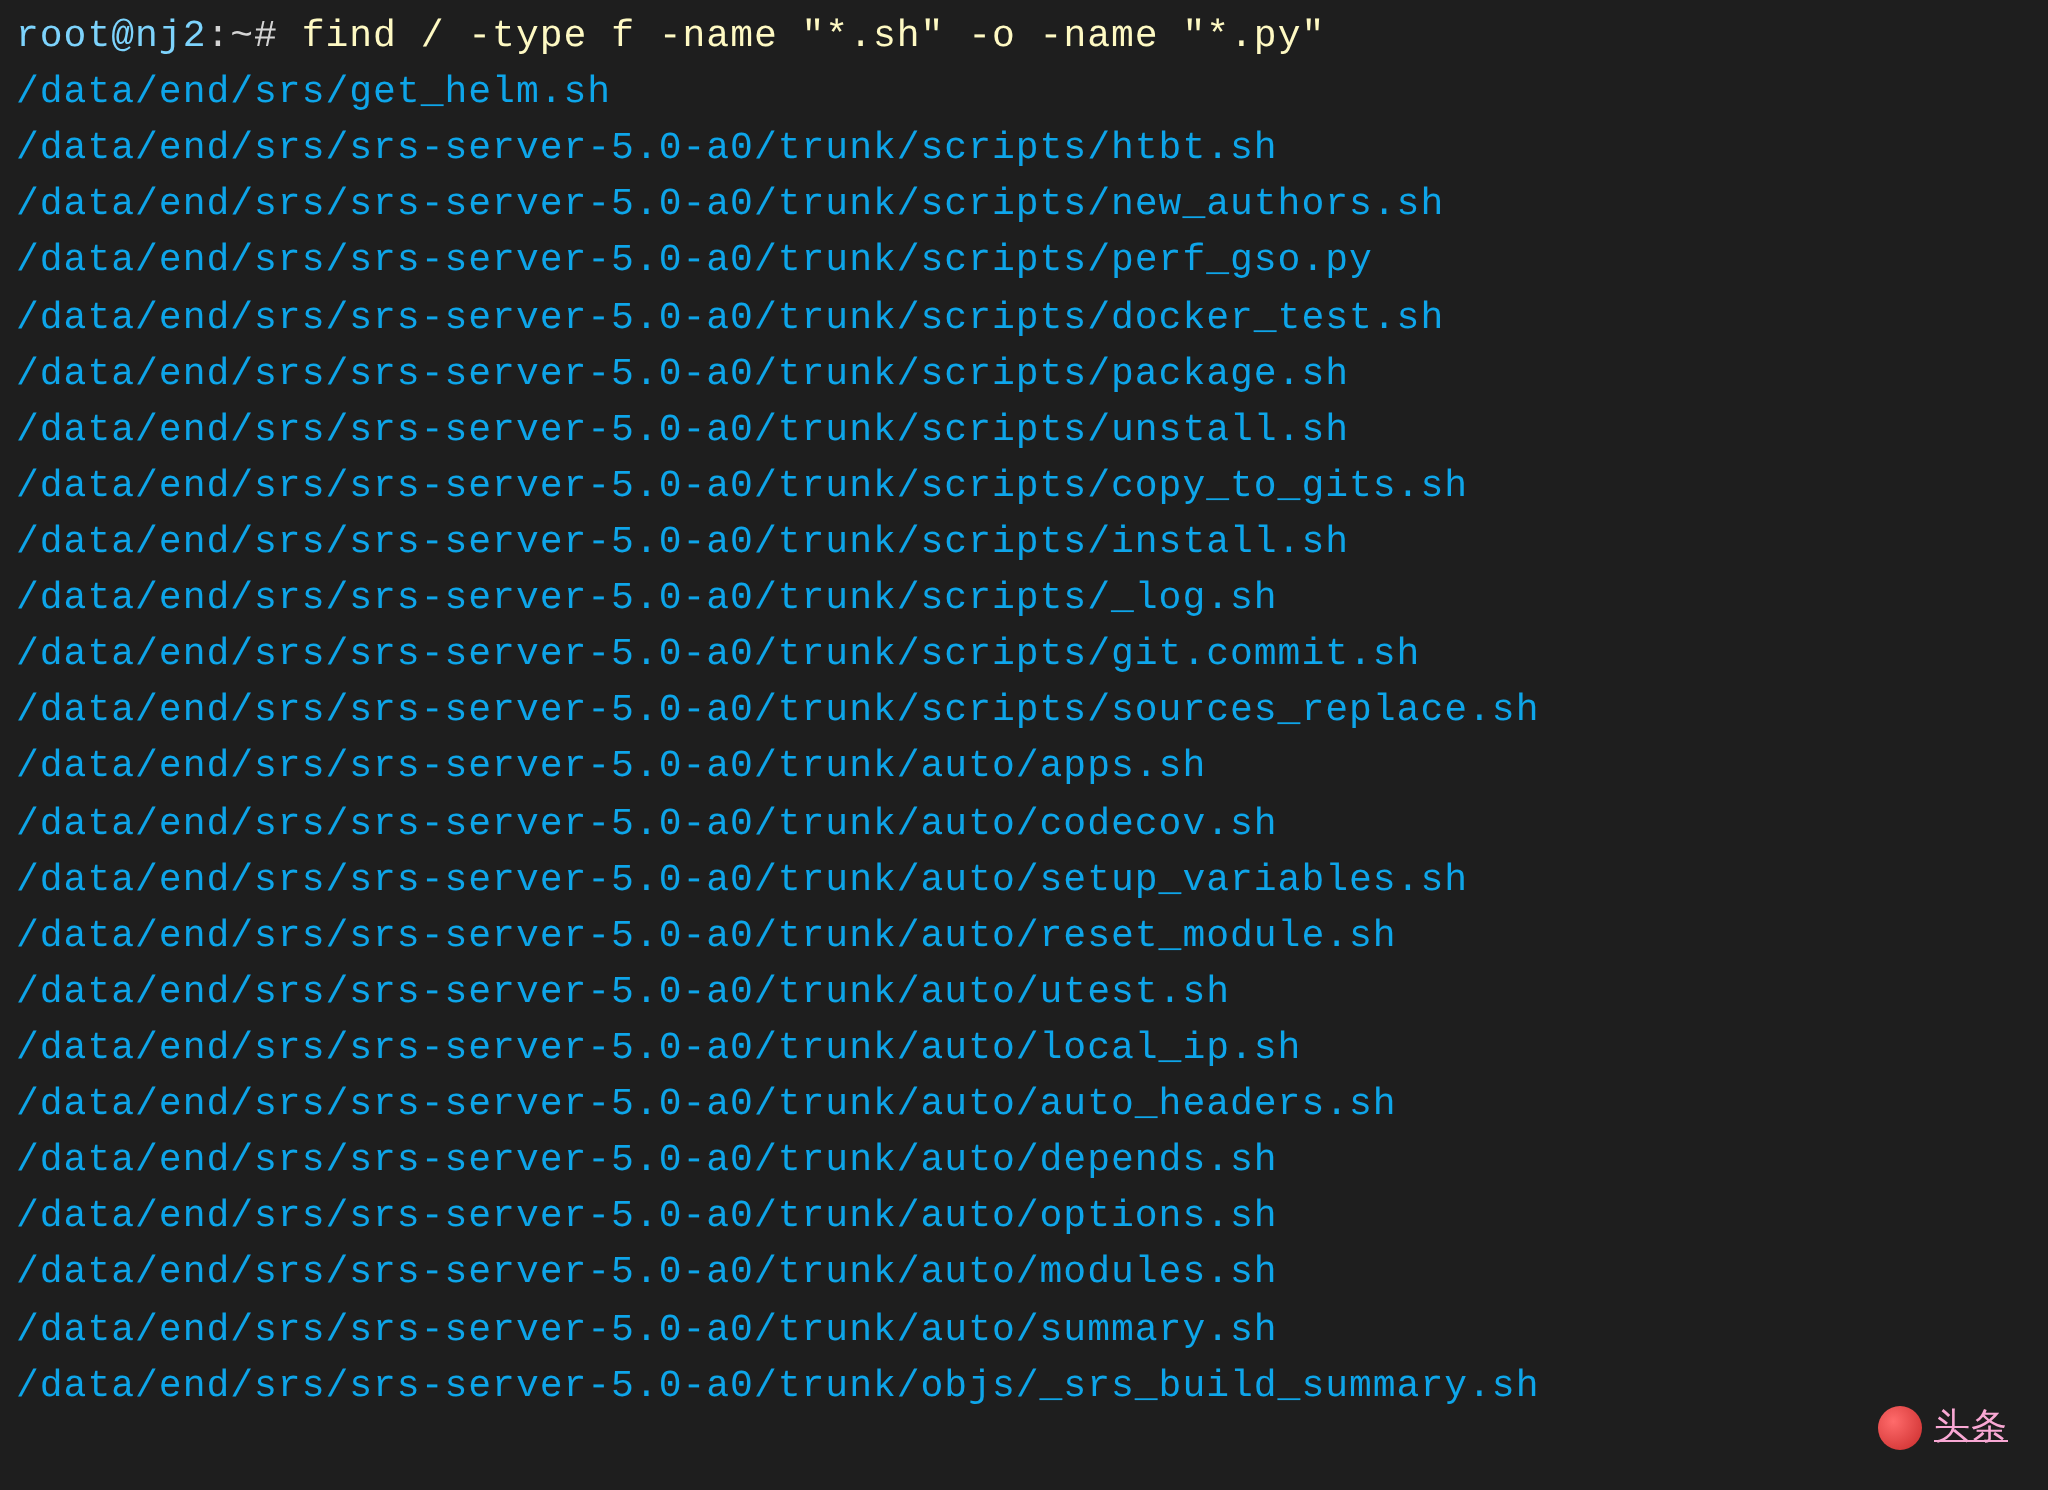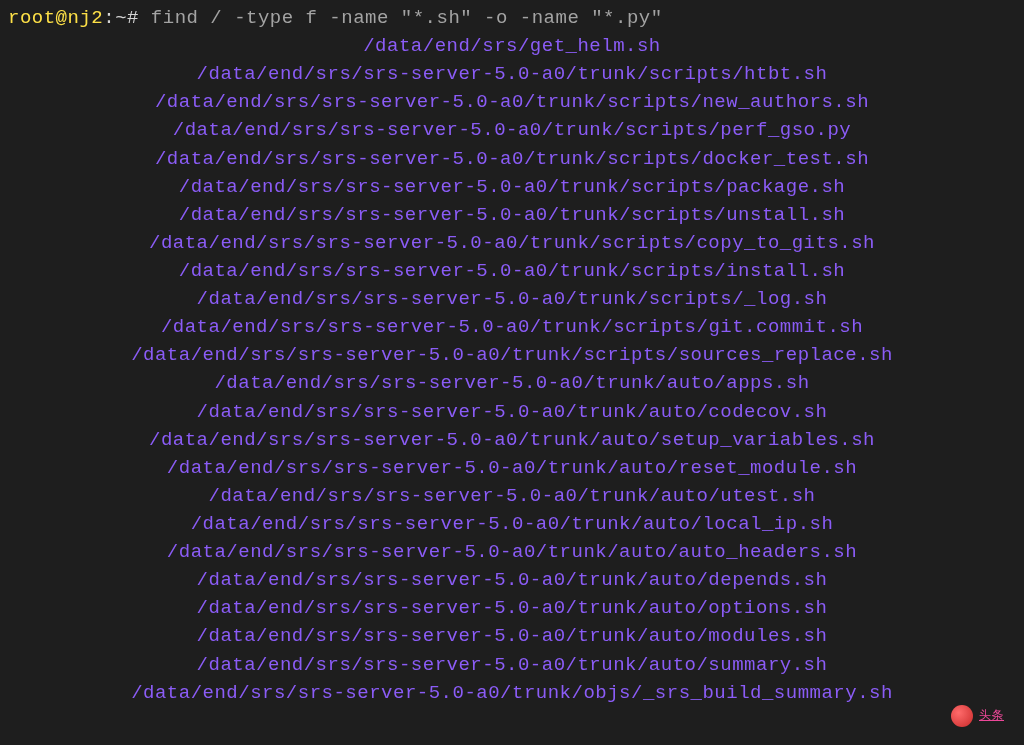--- a/index.html
+++ b/index.html
@@ -16,42 +16,41 @@
       padding: 4px 8px;
       width: 1024px;
       height: 745px;
       overflow: hidden;
       letter-spacing: 0.5px;
     }
     .terminal {
       white-space: pre;
     }
     .prompt-user {
-      color: #fde047;
+      color: #7dd3fc;
     }
     .prompt-symbol {
       color: #d4d4d4;
     }
     .command {
-      color: #a3a3a3;
+      color: #fef9c3;
     }
     .output-line {
-      color: #8b5cf6;
+      color: #0ea5e9;
       display: block;
-      text-align: center;
     }
     .watermark {
       position: absolute;
       bottom: 18px;
       right: 20px;
       display: flex;
       align-items: center;
       gap: 6px;
-      font-size: 12px;
-      color: #ec4899;
+      font-size: 18px;
+      color: #f9a8d4;
       font-family: sans-serif;
       text-decoration: underline;
     }
     .watermark-icon {
       width: 22px;
       height: 22px;
       border-radius: 50%;
       background: radial-gradient(circle at 35% 35%, #ff6b6b, #c92a2a);
       display: inline-flex;
       align-items: center;

